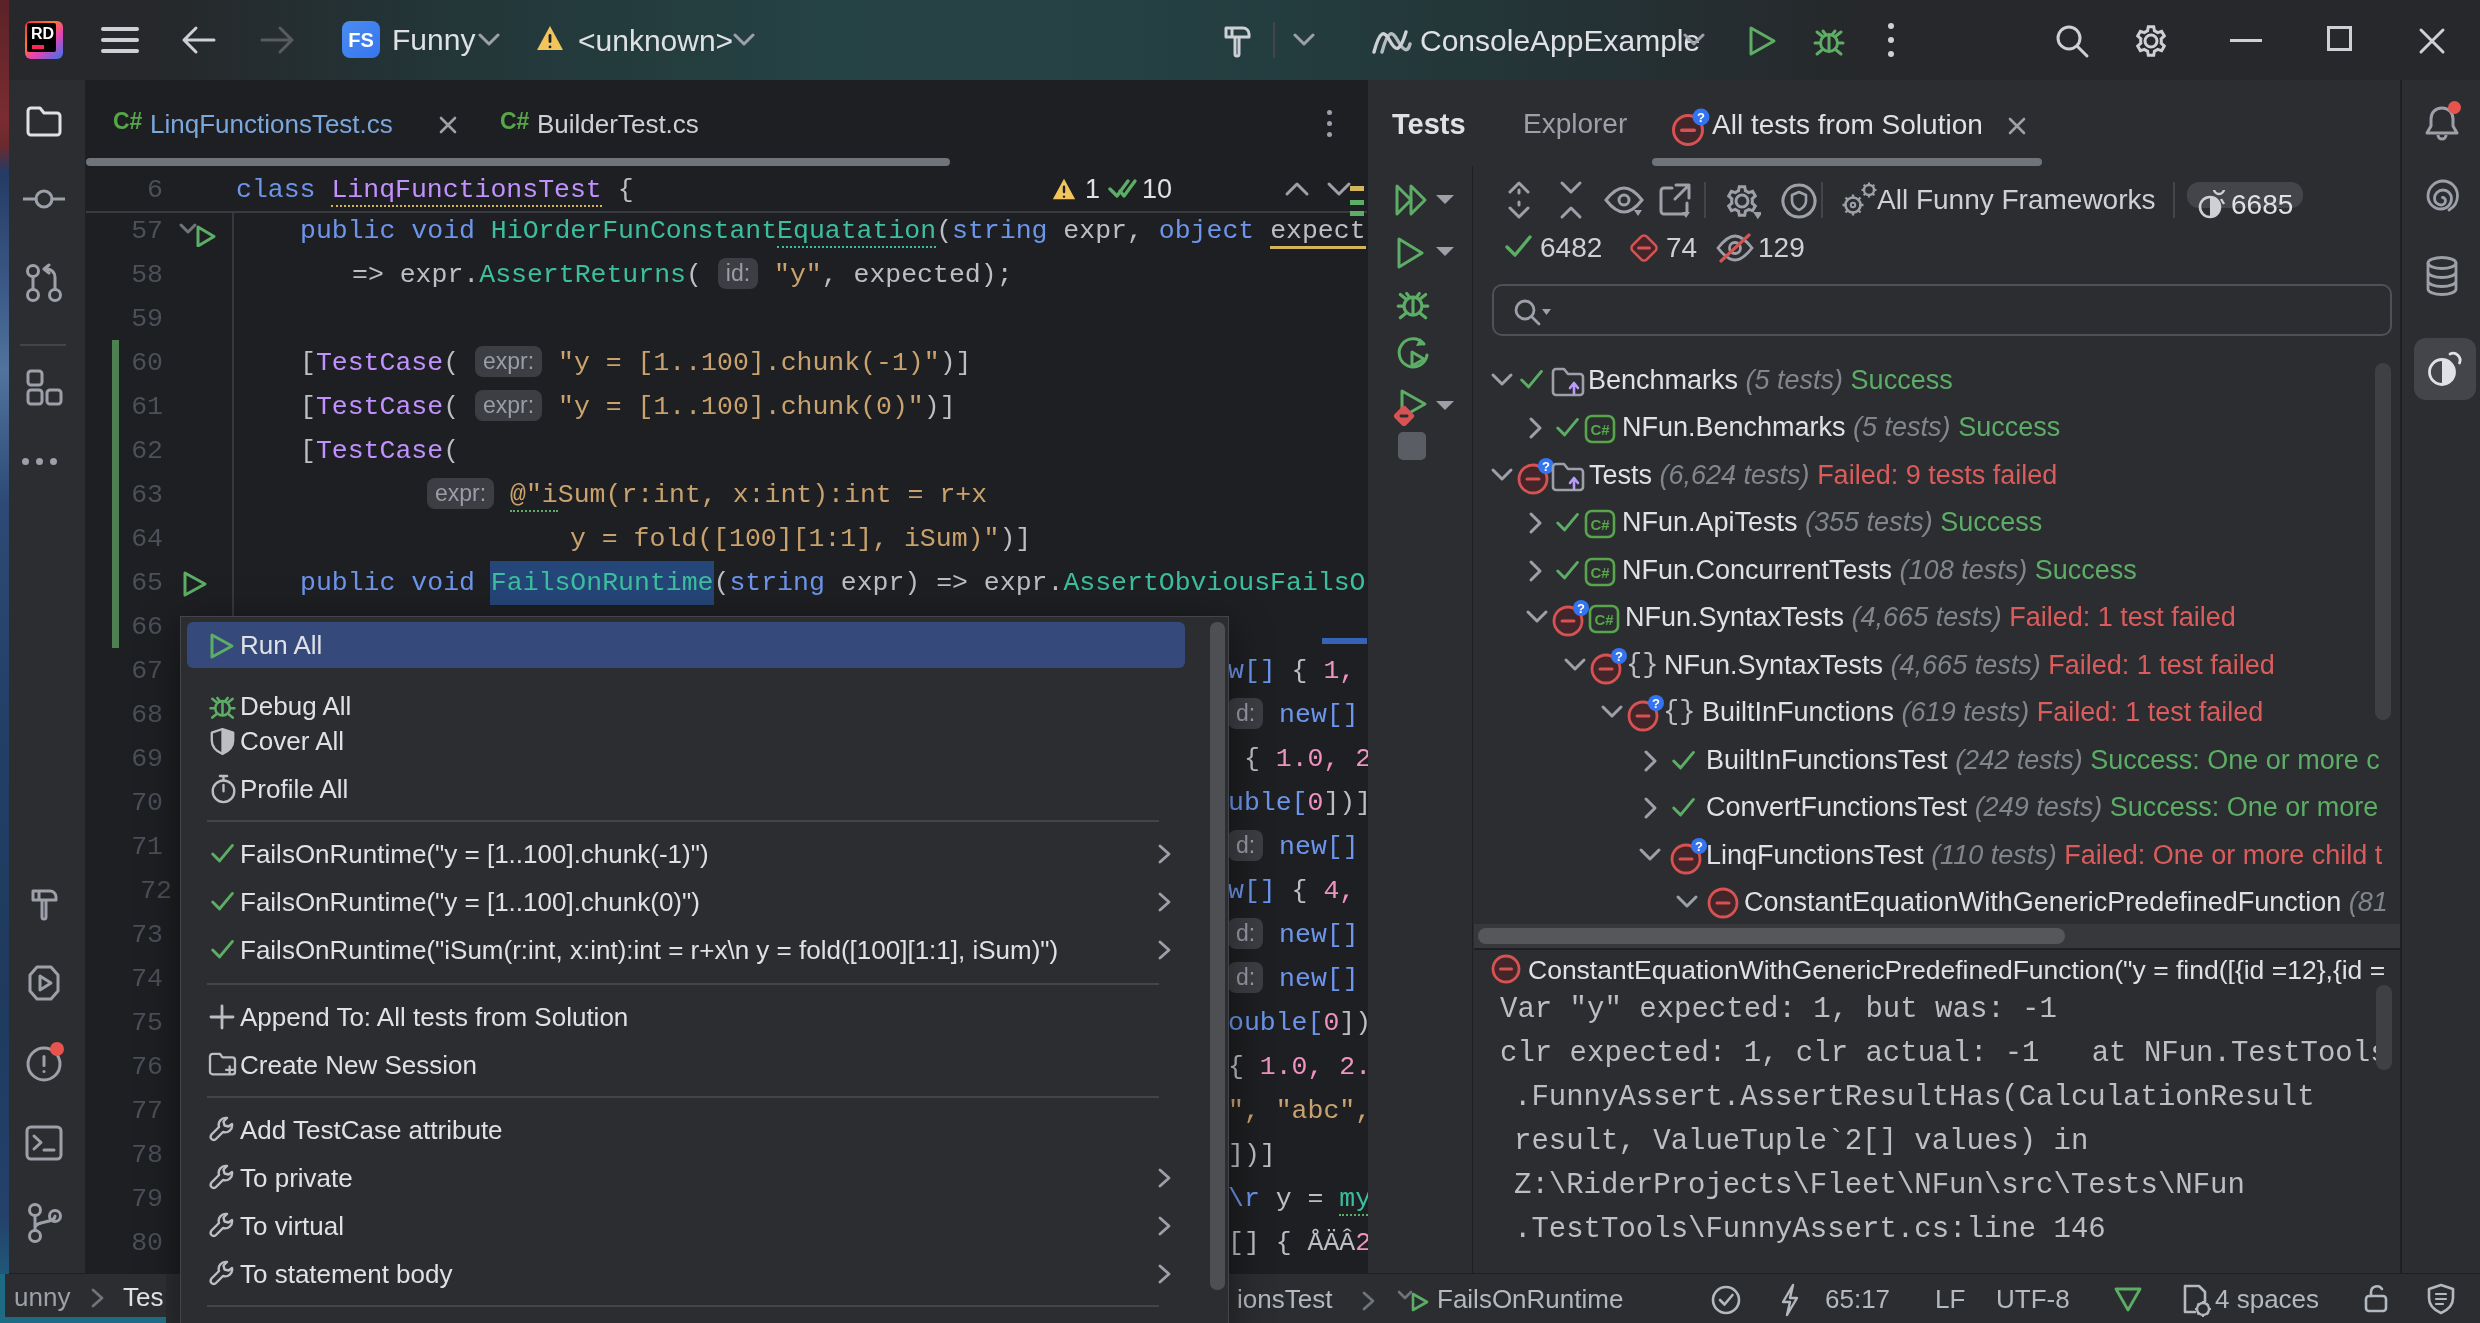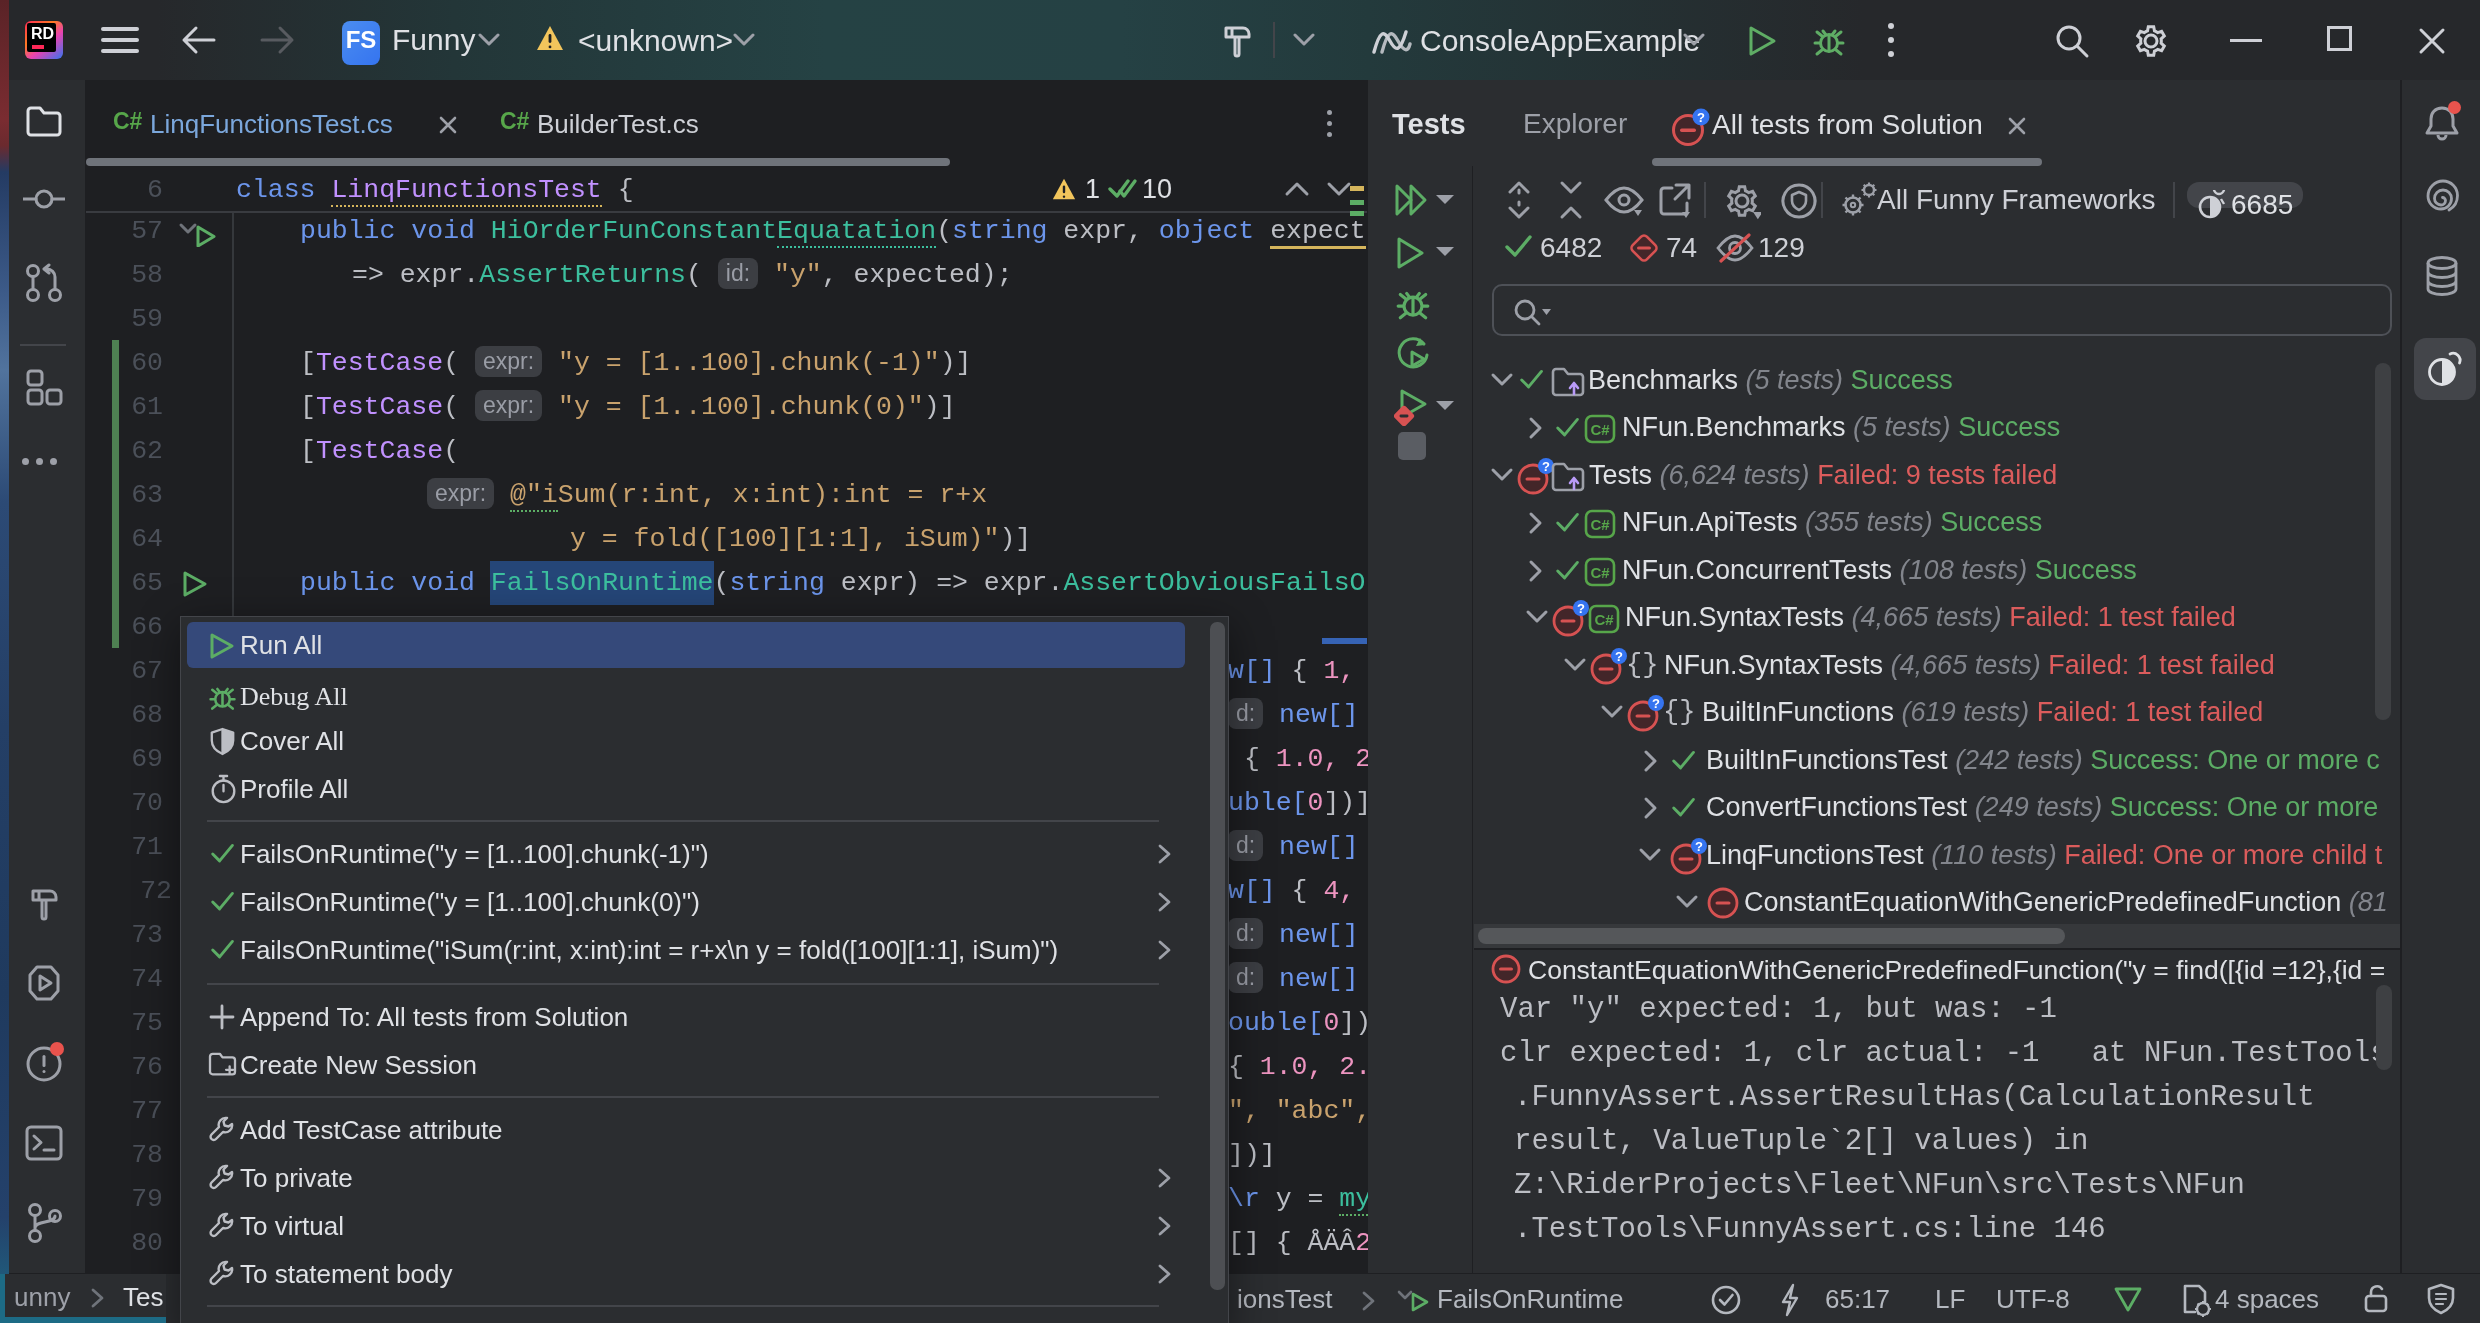--- a/index.html
+++ b/index.html
@@ -57,21 +57,21 @@
     <div class="abs" style="left:92px;top:49px;width:38px;height:4px;background:#ced0d6;border-radius:2px;"></div>
 
     <svg class="abs" style="left:171px;top:24px;" width="36" height="32" viewBox="0 0 36 32">
         <path d="M16 4 L4 16 L16 28 M4 16 L34 16" stroke="#ced0d6" stroke-width="3" fill="none" stroke-linecap="round" stroke-linejoin="round"></path>
       </svg>
 
     <svg class="abs" style="left:251px;top:24px;" width="36" height="32" viewBox="0 0 36 32">
         <path d="M20 4 L32 16 L20 28 M2 16 L32 16" stroke="#585b60" stroke-width="3" fill="none" stroke-linecap="round" stroke-linejoin="round"></path>
       </svg>
 
-    <div class="abs" style="left:333px;top:21px;width:38px;height:44px;border-radius:8px;background:linear-gradient(135deg,#4b8df0,#3574f0);text-align:center;font-size:24px;font-weight:bold;color:#fff;line-height:38px;">FS</div>
+    <div class="abs" style="left:333px;top:21px;width:38px;height:37px;border-radius:8px;background:linear-gradient(135deg,#4b8df0,#3574f0);text-align:center;font-size:20px;font-weight:bold;color:#fff;line-height:38px;">FS</div>
     <div class="abs tbtext" style="left:383px;top:23px;">Funny</div>
     <svg class="abs" style="left:469px;top:33px;" width="22" height="14" viewBox="0 0 22 14">
         <path d="M2 2 L11 11 L20 2" stroke="#9da0a8" stroke-width="3" fill="none" stroke-linecap="round" stroke-linejoin="round"></path>
       </svg>
 
     <svg class="abs" style="left:526px;top:24px;" width="30" height="28" viewBox="0 0 30 28">
         <path d="M15 2 L28 26 L2 26 Z" fill="#f2c55c"></path>
         <rect x="13.6" y="10" width="2.8" height="9" rx="1.4" fill="#1e1f22"></rect>
         <rect x="13.6" y="21.5" width="2.8" height="2.8" rx="1.4" fill="#1e1f22"></rect>
       </svg>
@@ -630,21 +630,21 @@
         <path d="M11 12 h10 M11 17 h10 M11 22 h7" stroke="#b4b8bf" stroke-width="2.2" fill="none" stroke-linecap="round"></path>
       </svg>
   </div>
   <div id="menu">
     <div class="mitem" style="top:5px;background:#35497a;">
       <svg class="abs" style="left:22px;top:10px;" width="26" height="28" viewBox="0 0 26 28">
           <path d="M3 3 L23 14 L3 25 Z" stroke="#5cad65" stroke-width="3" fill="none" stroke-linejoin="round"></path>
         </svg>
       <span style="margin-left:53px;">Run All</span>
     </div>
-    <div class="mitem" style="top:57px;font-family:Liberation Serif, serif;">
+    <div class="mitem" style="top:66px;">
       <svg class="abs" style="left:21px;top:9px;" width="29" height="29" viewBox="0 0 34 34">
           <circle cx="17" cy="19" r="8.5" stroke="#5cad65" stroke-width="3" fill="none"></circle>
           <path d="M11 7 l3 4 M23 7 l-3 4 M17 11 v16 M3 19 h5 M26 19 h5 M5 8 l5 4 M29 8 l-5 4 M5 30 l5.5-4.5 M29 30 l-5.5-4.5" stroke="#5cad65" stroke-width="3" fill="none" stroke-linecap="round"></path>
         </svg>
       <span style="margin-left:53px;">Debug All</span>
     </div>
     <div class="mitem" style="top:101px;">
       <svg class="abs" style="left:23px;top:9px;" width="25" height="29" viewBox="0 0 28 32">
           <path d="M14 2 l12 4 v9 c0 7-5 12-12 15 c-7-3-12-8-12-15 v-9 z" stroke="#bcbec4" stroke-width="2.6" fill="none" stroke-linejoin="round"></path>
           <path d="M14 2 v28" stroke="#bcbec4" stroke-width="2.6"></path>

